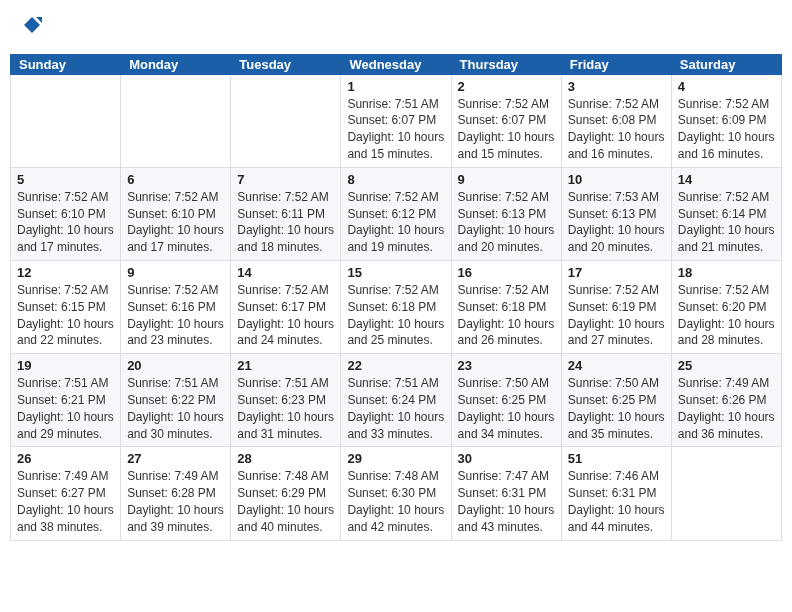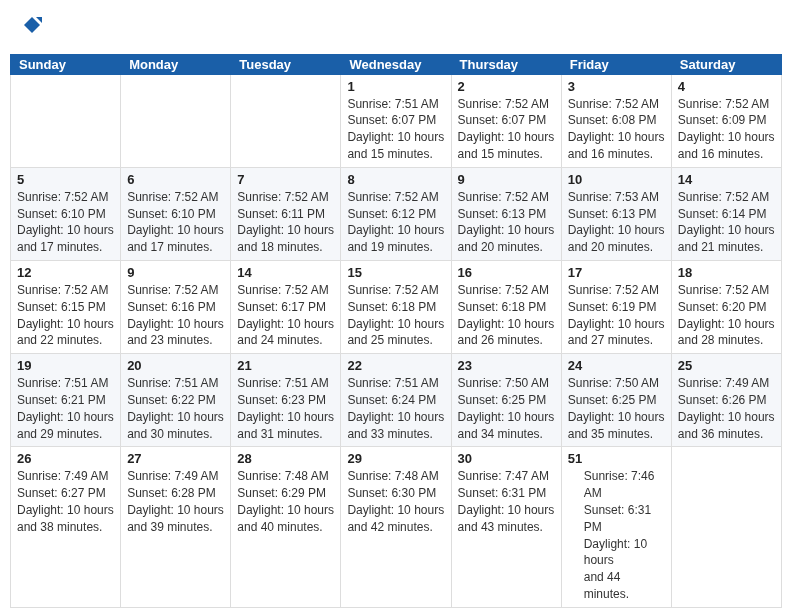--- a/index.html
+++ b/index.html
@@ -337,21 +337,21 @@
         </td>
         <td>
           <div class="day-number">30</div>
           <div class="day-info" style="white-space: pre-line;">Sunrise: 7:47 AM
 Sunset: 6:31 PM
 Daylight: 10 hours
 and 43 minutes.</div>
         </td>
         <td>
           <div class="day-number">51</div>
-          <div class="day-info" style="white-space: pre-line; margin-left: 16px;">Sunrise: 7:46 AM
+          <div class="day-info" style="white-space: pre-line;">Sunrise: 7:46 AM
 Sunset: 6:31 PM
 Daylight: 10 hours
 and 44 minutes.</div>
         </td>
         <td class="empty-cell"></td>
       </tr>
     </tbody>
 </table>
 
 </body></html>

